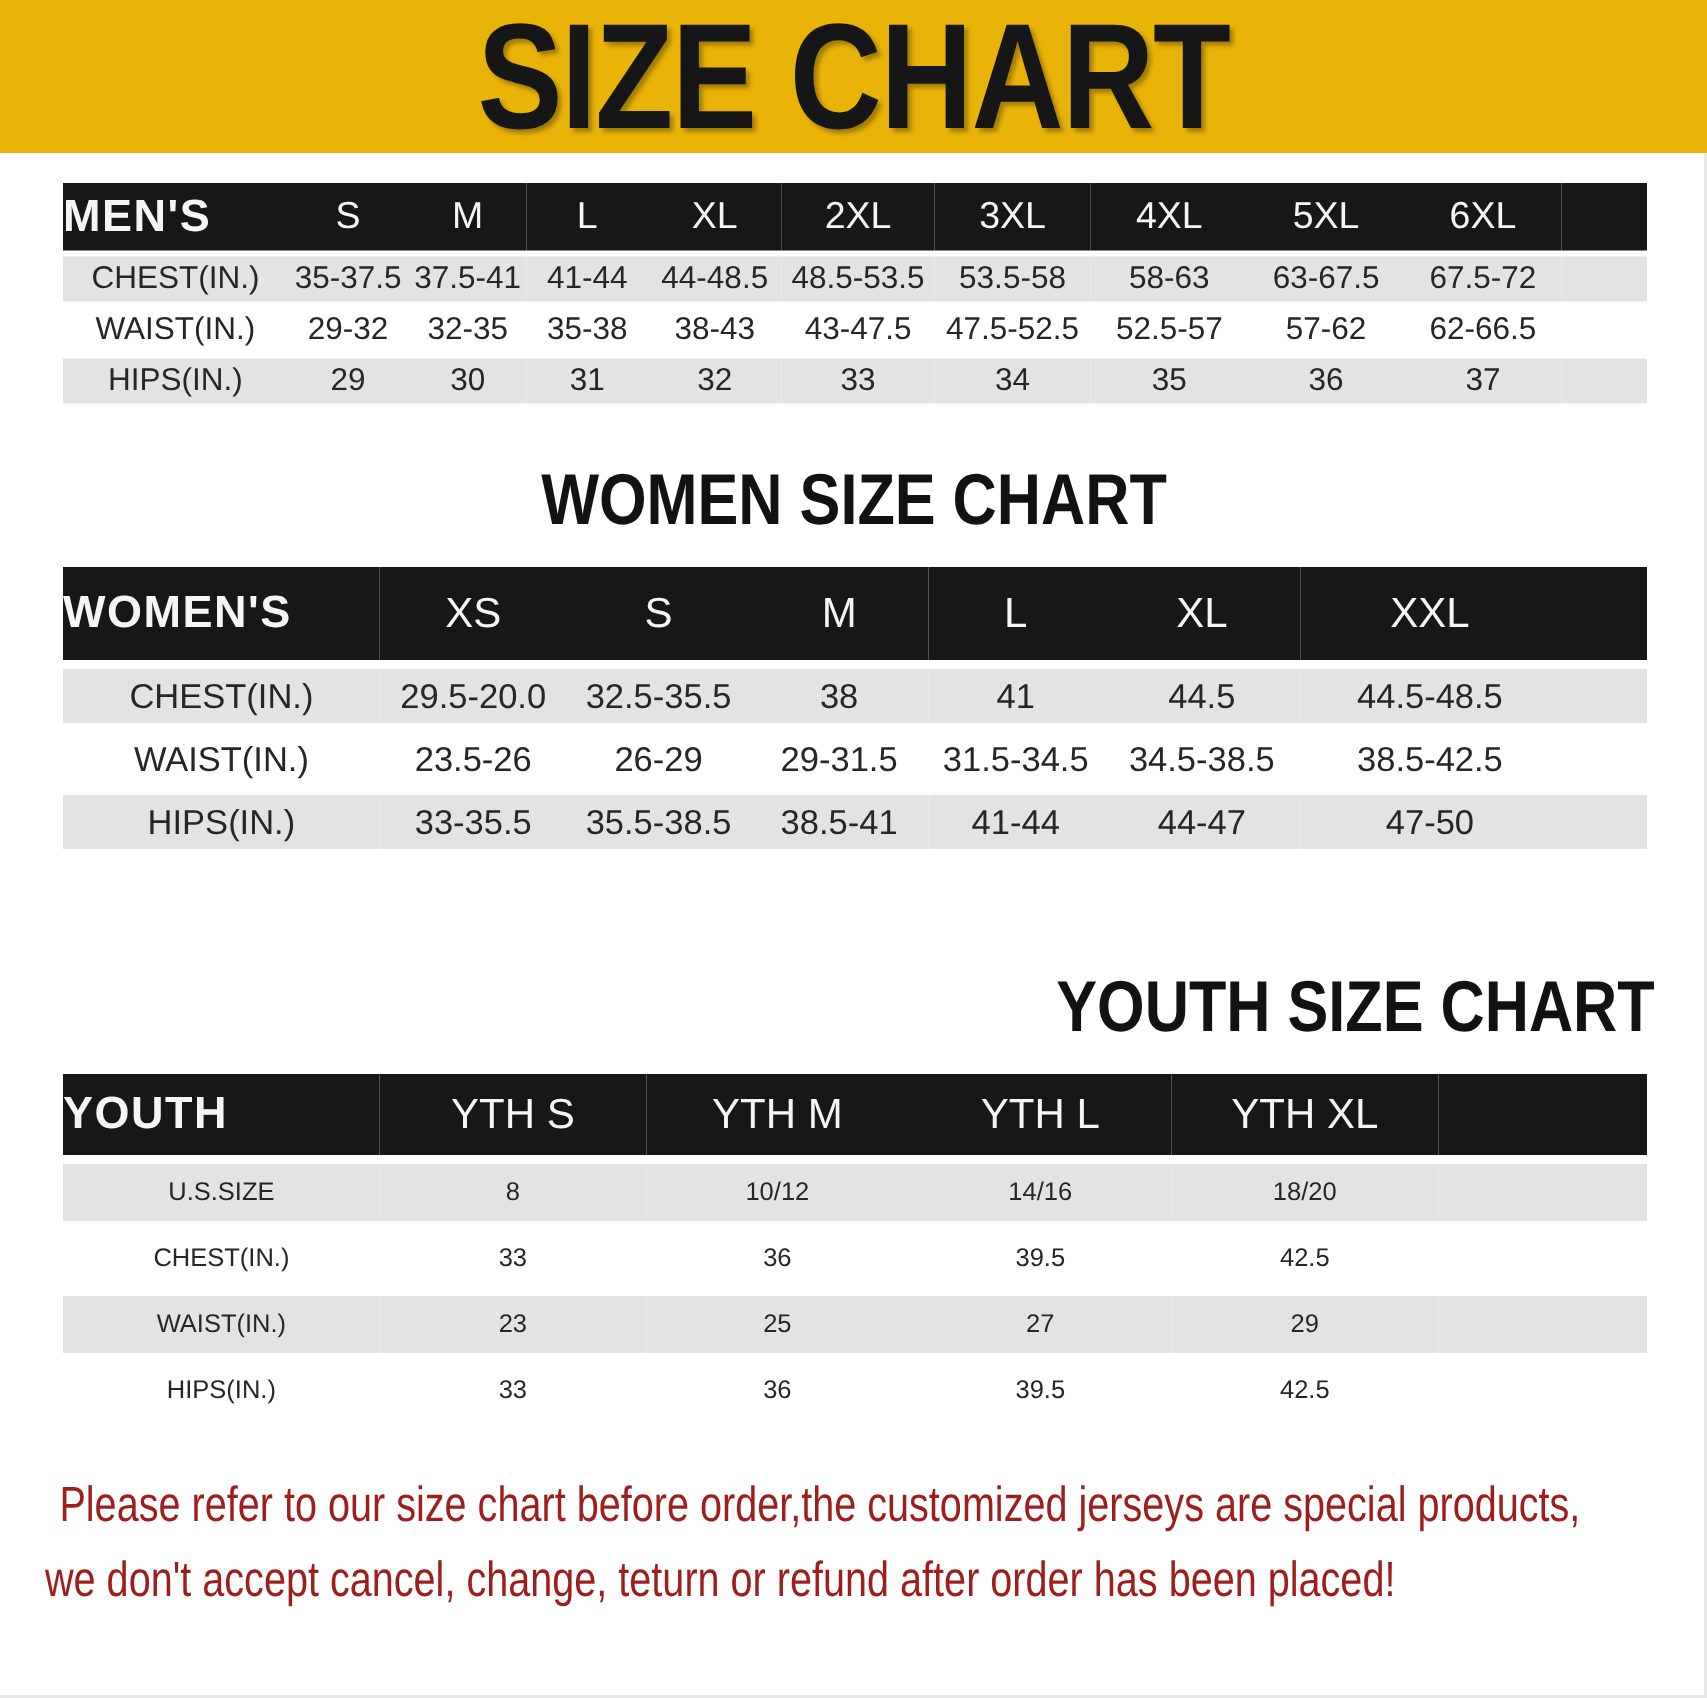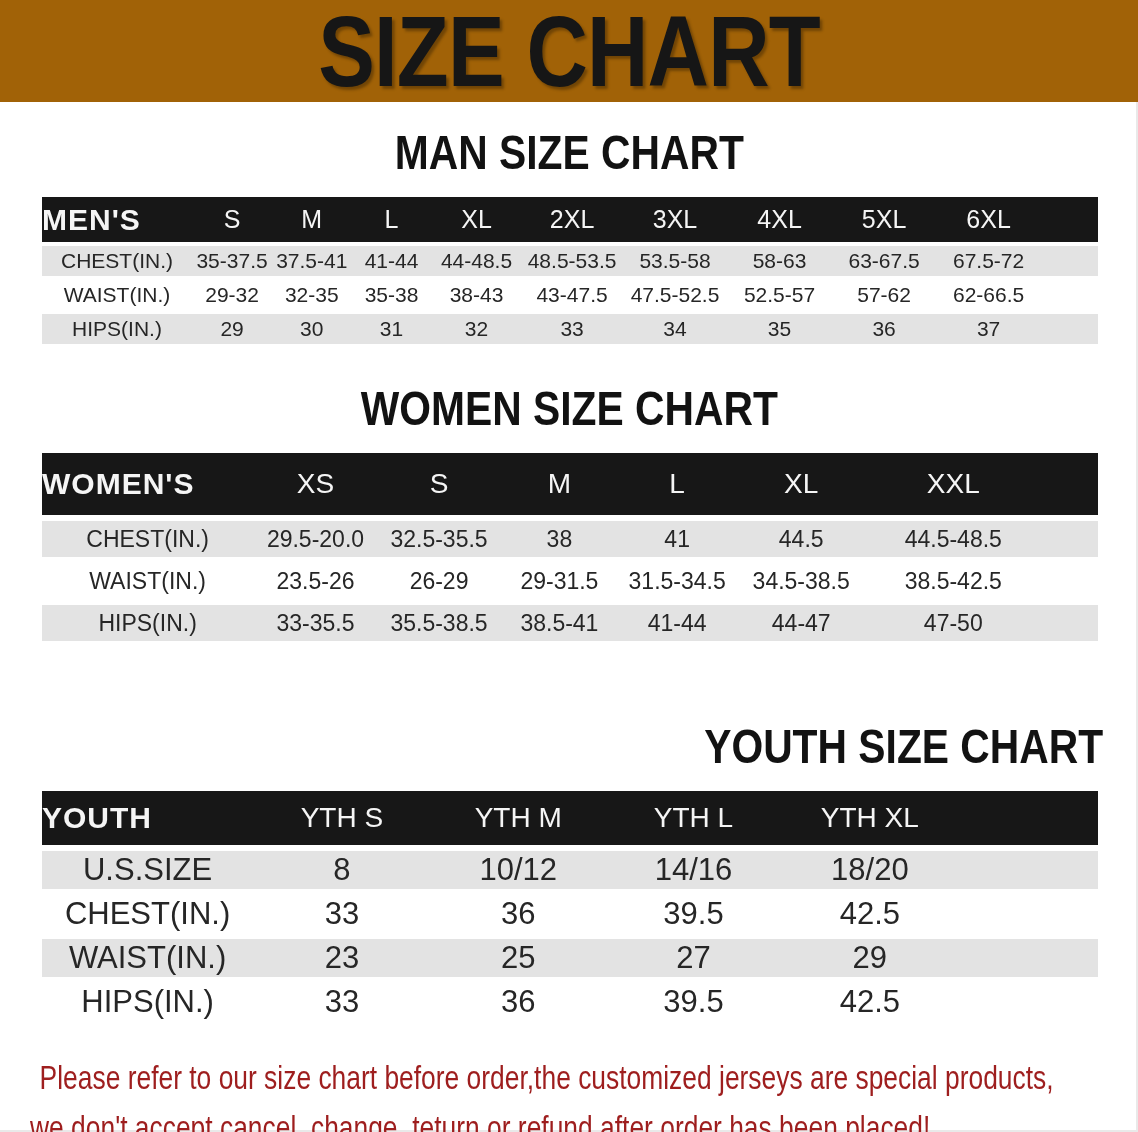--- a/index.html
+++ b/index.html
@@ -7,21 +7,21 @@
     width:1138px;height:1132px;
     background:#ffffff;
     font-family:"Liberation Sans", sans-serif;
     overflow:hidden;
     position:relative;
     box-shadow: inset -2px -2px 0 #e9e9e9;
   }
   
   .banner{
     height:102px;
-    background:#a16207;
+    background:#eab308;
     display:flex;align-items:center;justify-content:center;
     overflow:hidden;
   }
   .banner-title{
     display:inline-block;
     font-size:100px;line-height:1;
     font-weight:bold;color:#161616;
     transform:scaleX(0.85);
     letter-spacing:-1px;
     text-shadow:3px 3px 3px rgba(0,0,0,0.30);
@@ -67,21 +67,21 @@
   table.table-men{border-spacing:0 4px;margin-top:16px;}
   table.table-men thead th{height:45px;font-size:25px;}
   table.table-men tbody td{height:30px;font-size:21px;}
   
   table.table-women{border-spacing:0 6px;margin-top:14px;}
   table.table-women thead th{height:62px;font-size:28px;}
   table.table-women tbody td{height:36px;font-size:23px;}
   
   table.table-youth{border-spacing:0 6px;margin-top:14px;}
   table.table-youth thead th{height:54px;font-size:28px;}
-  table.table-youth tbody td{height:38px;font-size:31px;}
+  table.table-youth tbody td{height:38px;font-size:17px;}
   
   .footer-note{
     margin-top:26px;
     margin-left:30px;
     color:#9E1E1E;
   }
   .footer-line{
     display:block;
     font-size:33px;line-height:50px;
     transform:scaleX(0.80);
@@ -92,23 +92,20 @@
   .footer-line.first{padding-left:12px;}
 </style>
 </head>
 <body>
 
 <div class="banner">
   <span class="banner-title">SIZE CHART</span>
 </div>
 
 <div class="section">
-  <div class="section-heading heading-man">
-    <span class="condensed">MAN SIZE CHART</span>
-  </div>
   <table class="size-table table-men">
     <colgroup>
       <col style="width:14.2%">
         <col style="width:7.6%">
         <col style="width:7.5%">
         <col style="width:7.6%">
       <col style="width:8.5%">
         <col style="width:9.6%">
         <col style="width:9.9%">
         <col style="width:9.9%">

